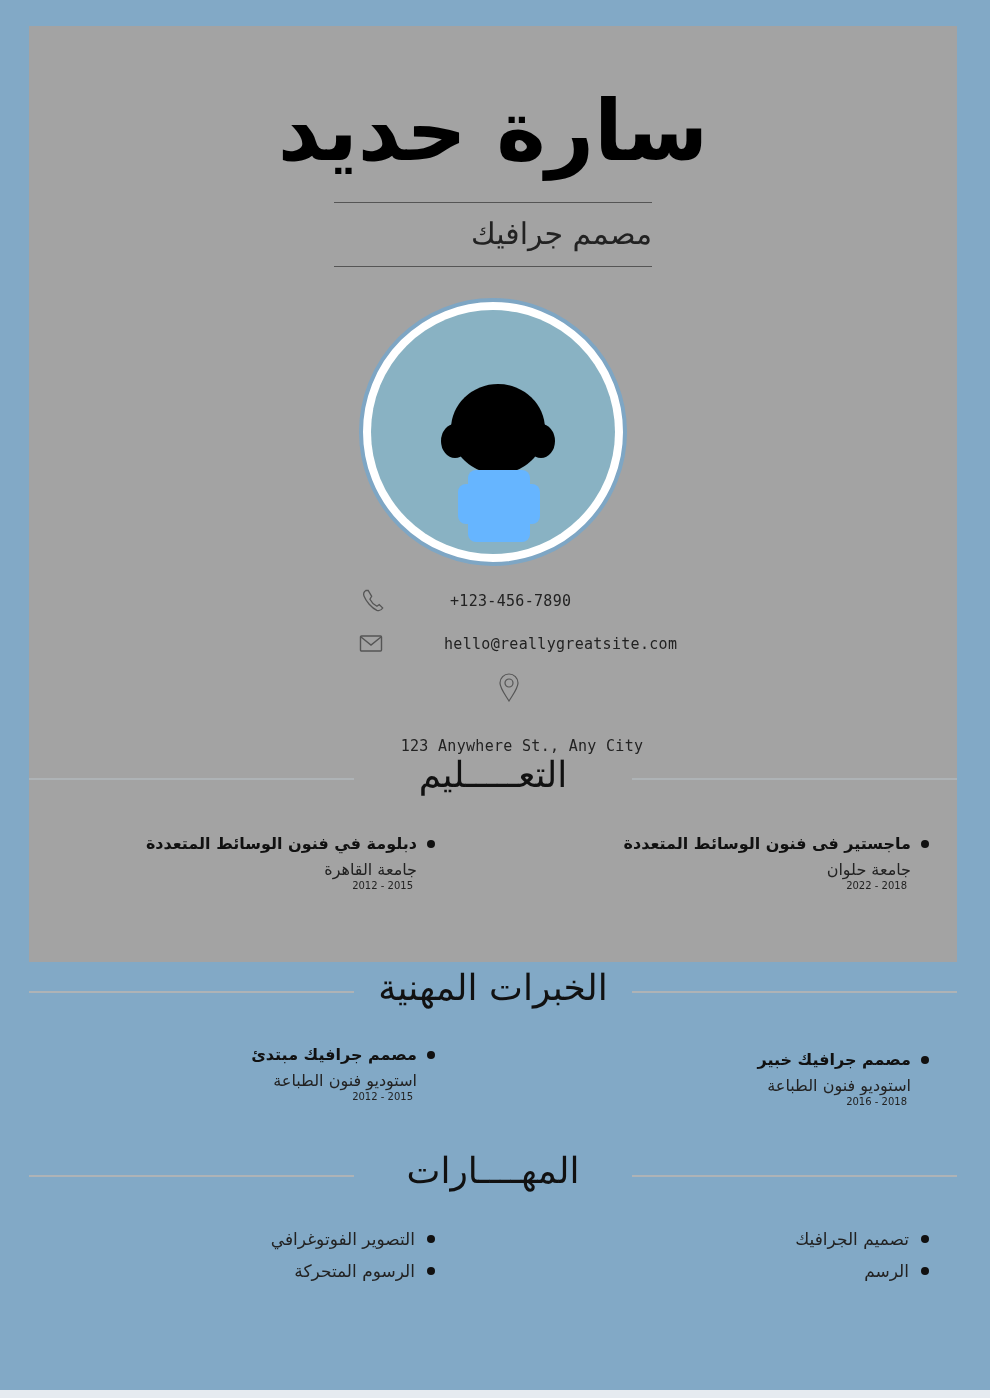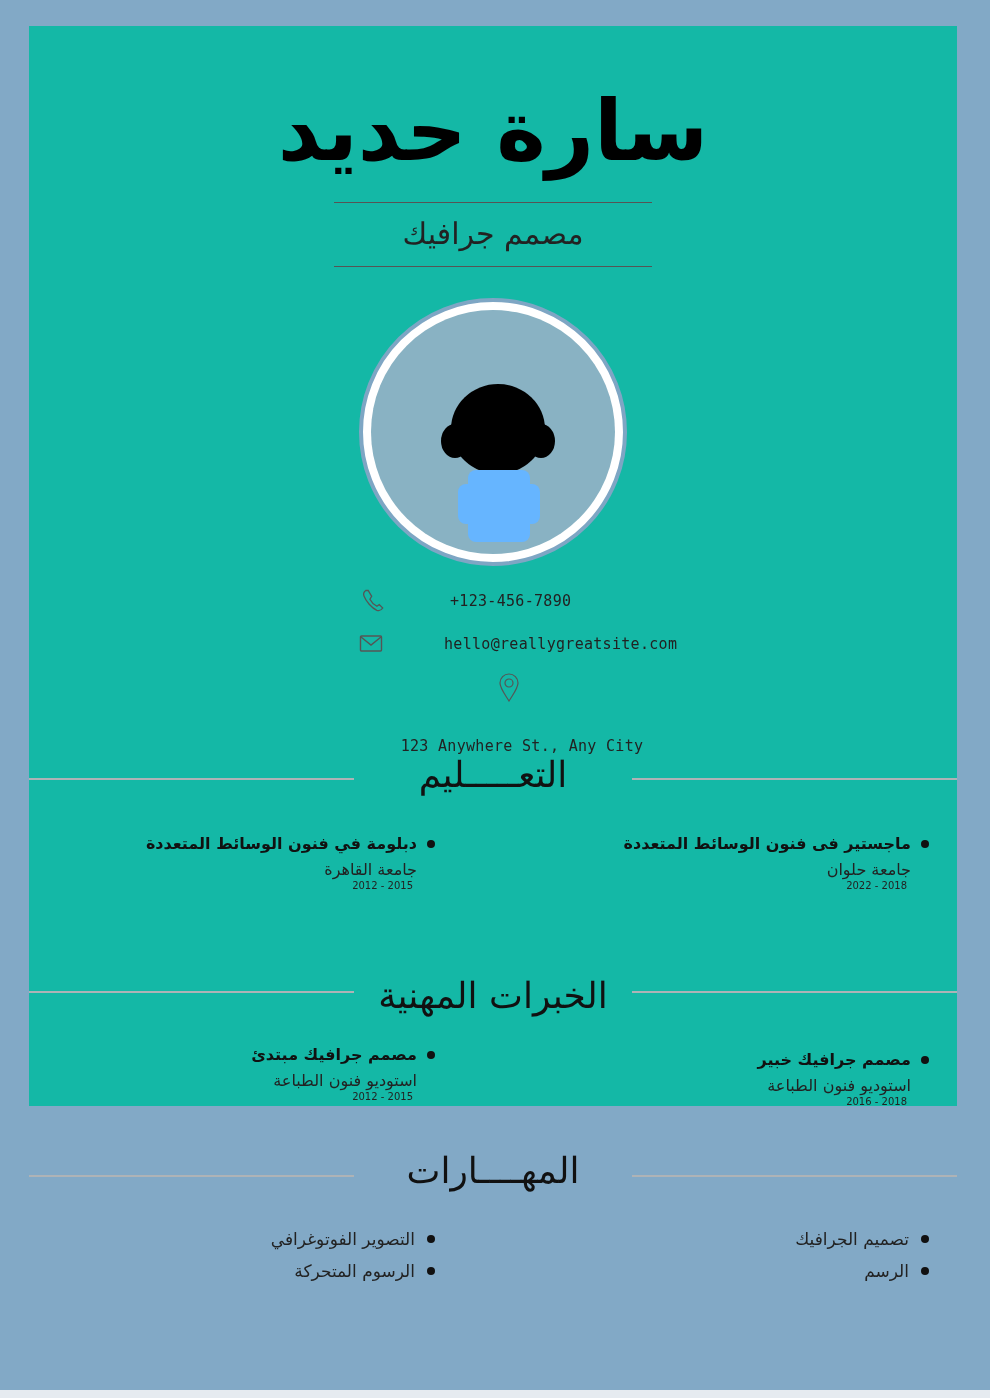--- a/index.html
+++ b/index.html
@@ -8,31 +8,31 @@
     background: #82a9c6;
     position: relative;
     font-family: "DejaVu Sans", sans-serif;
     color: #111;
   }
   .bottom-strip {
     position: absolute; left: 0; top: 1390px; width: 990px; height: 8px;
     background: #e6ebf0;
   }
   .page {
-    position: absolute; left: 29px; top: 26px; width: 928px; height: 1080px;
-    background: #14b8a6;
+    position: absolute; left: 29px; top: 26px; width: 928px; height: 936px;
+    background: #a3a3a3;
   }
   .name {
     position: absolute; left: 0; top: 60px; width: 928px; text-align: center;
     font-size: 84px; font-weight: bold; direction: rtl; letter-spacing: 2px;
     line-height: 90px; color: #000;
   }
   .role-line { position: absolute; left: 305px; width: 318px; height: 1px; background: #555; }
   .role {
-    position: absolute; left: 305px; top: 190px; width: 318px; text-align: center;
+    position: absolute; left: 305px; top: 190px; width: 318px; text-align: right;
     font-size: 30px; direction: rtl; font-weight: 300; color: #222;
   }
   .avatar-ring {
     position: absolute; left: 330px; top: 272px; width: 268px; height: 268px;
     border-radius: 50%; border: 4px solid #7ea6c4; background: #fff;
   }
   .avatar-fill {
     position: absolute; left: 8px; top: 8px; width: 244px; height: 244px;
     border-radius: 50%; background: #89b2c3; overflow: hidden;
   }
@@ -146,21 +146,21 @@
   <div class="item" style="right:522px; top:808px; width:340px;">
     <div class="head-line">
       <span class="bullet"></span>
       <span>دبلومة في فنون الوسائط المتعددة</span>
     </div>
     <div class="sub">جامعة القاهرة</div>
     <div class="years">2012 - 2015</div>
   </div>
 
   <div class="section-line" style="left:0; top:965px; width:325px;"></div>
-  <div class="section-title" style="top:941px;margin-top:8px;">الخبرات المهنية</div>
+  <div class="section-title" style="top:941px;">الخبرات المهنية</div>
   <div class="section-line" style="left:603px; top:965px; width:325px;"></div>
 
   <div class="item" style="right:28px; top:1024px; width:260px;">
     <div class="head-line">
       <span class="bullet"></span>
       <span>مصمم جرافيك خبير</span>
     </div>
     <div class="sub">استوديو فنون الطباعة</div>
     <div class="years">2016 - 2018</div>
   </div>

